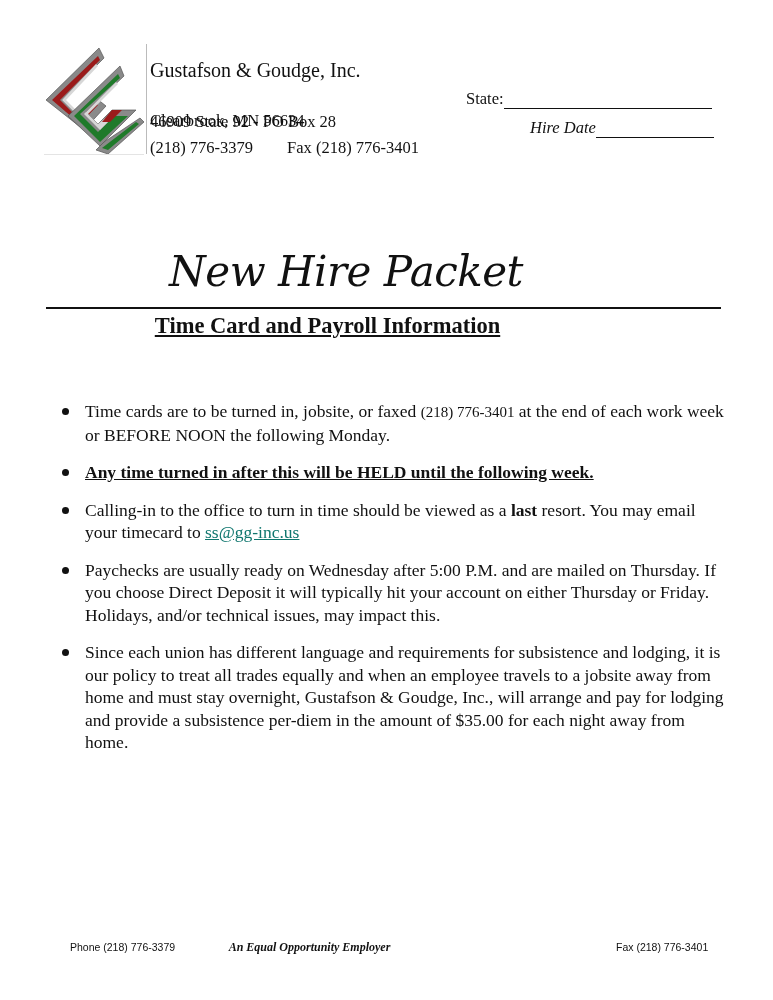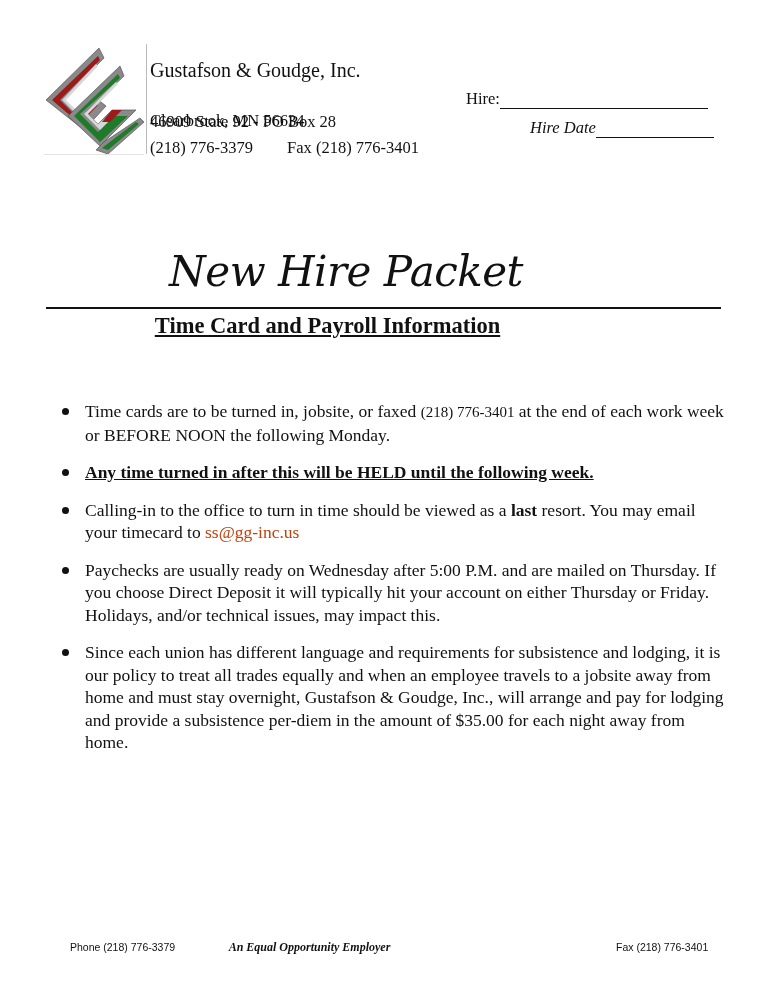--- a/index.html
+++ b/index.html
@@ -23,21 +23,21 @@
   .title { position: absolute; left: 0; width: 692px; top: 244px; text-align: center;
            font-family: "DejaVu Serif", serif; font-style: italic; font-size: 42px; line-height: 56px; letter-spacing: -0.5px; }
   .hr { position: absolute; left: 46px; width: 675px; top: 307px; height: 1.5px; background: #111; }
   .subtitle { position: absolute; left: 0; width: 655px; top: 311px; text-align: center;
               font-size: 22.5px; font-weight: bold; text-decoration: underline; line-height: 30px; }
   ul.bullets { position: absolute; left: 62px; top: 400px; width: 670px; margin: 0; padding: 0; list-style: none; }
   ul.bullets li { position: relative; padding-left: 23px; font-size: 17.5px; line-height: 22.5px; margin-bottom: 15px; }
   ul.bullets li .dot { position: absolute; left: 0; top: 8px; width: 7px; height: 7px; border-radius: 50%; background: #111; }
   .b-held { font-weight: bold; text-decoration: underline; }
   .phone-small { font-size: 15px; }
-  a.email { color: #c2410c; }
+  a.email { color: #0f766e; text-decoration: underline; }
   .footer { position: absolute; top: 940px; font-size: 10.5px; line-height: 14px; font-family: "Liberation Sans", sans-serif; }
   .footer-left { left: 70px; }
   .footer-mid { left: 0; width: 619px; text-align: center; font-family: "Liberation Serif", serif; font-style: italic; font-weight: bold; font-size: 12px; }
   .footer-right { left: 616px; }
 </style>
 </head>
 <body>
 
 <div class="logo">
   <svg width="102" height="108" viewBox="0 0 102 108">
@@ -59,21 +59,21 @@
 <div class="logo-base"></div>
 
 <div class="company">Gustafson &amp; Goudge, Inc.</div>
 <div class="addr addr1">46909 State 92  -  PO Box 28</div>
 <div class="addr addr2">Clearbrook, MN  56634</div>
 <div class="addr addr3">
   <span>(218) 776-3379</span><span class="fax">Fax (218) 776-3401</span>
 </div>
 
 <div class="field field-name">
-  <span>Hire:</span>
+  <span>State:</span>
   <span class="line"></span>
 </div>
 <div class="field field-hire">
   <span>Hire Date</span>
   <span class="line"></span>
 </div>
 
 <div class="title">New Hire Packet</div>
 <div class="hr"></div>
 <div class="subtitle">Time Card and Payroll Information</div>

